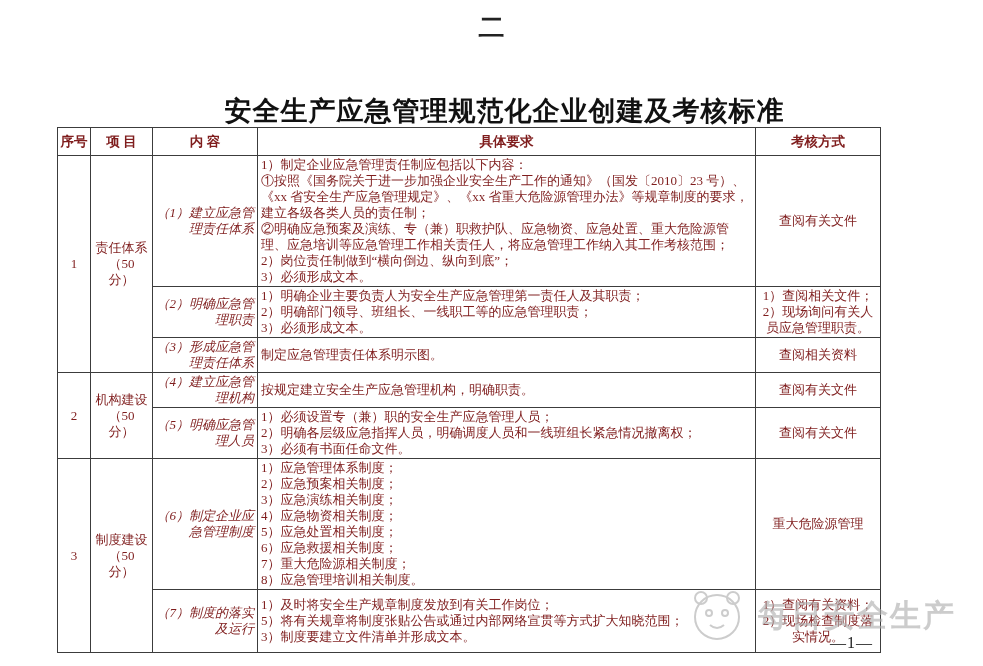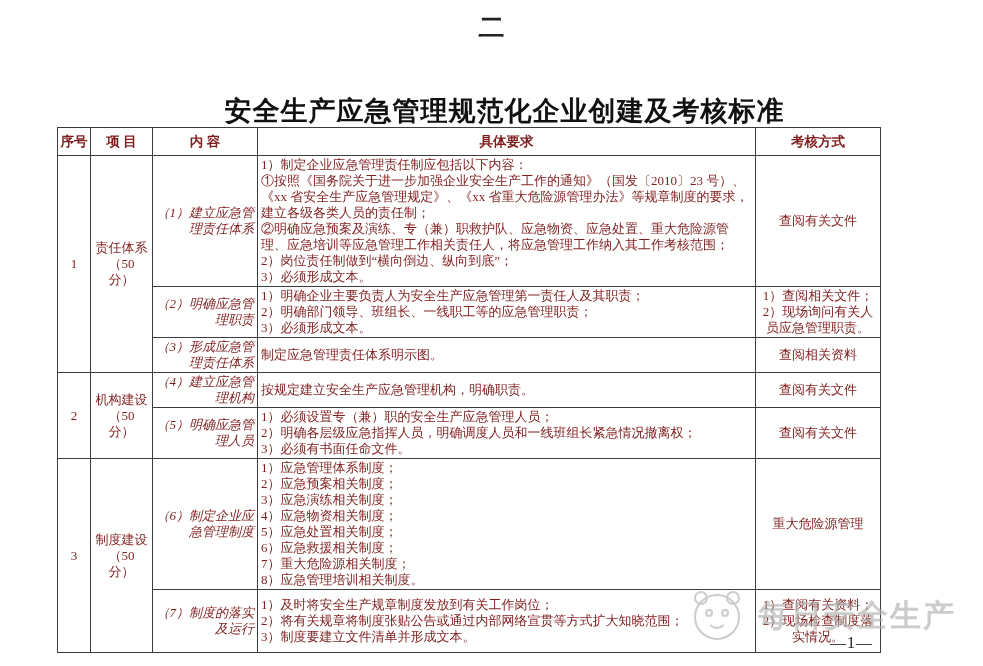--- a/index.html
+++ b/index.html
@@ -125,21 +125,21 @@
 4）应急物资相关制度；
 5）应急处置相关制度；
 6）应急救援相关制度；
 7）重大危险源相关制度；
 8）应急管理培训相关制度。</td>
       <td class="c-method">重大危险源管理</td>
     </tr>
     <tr class="r-h65">
       <td class="c-content">（7）制度的落实及运行</td>
       <td class="c-req">1）及时将安全生产规章制度发放到有关工作岗位；
-2）将有关规章将制度张贴公告或通过内部网络宣贯等方式扩大知晓范围；
+5）将有关规章将制度张贴公告或通过内部网络宣贯等方式扩大知晓范围；
 3）制度要建立文件清单并形成文本。</td>
       <td class="c-method">1）查阅有关资料；
 2）现场检查制度落实情况。</td>
     </tr>
   </tbody>
 </table>
 
 <div class="watermark">
   <span>
     <svg width="58" height="56" viewBox="0 0 58 56">

